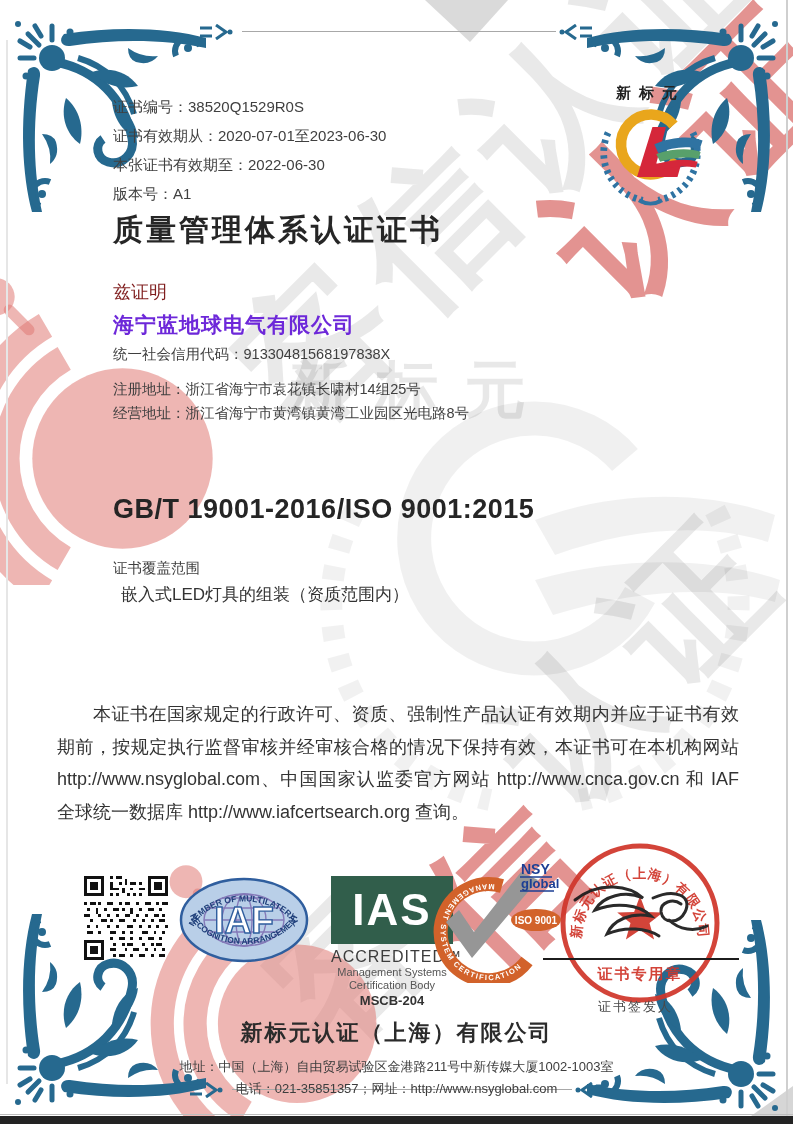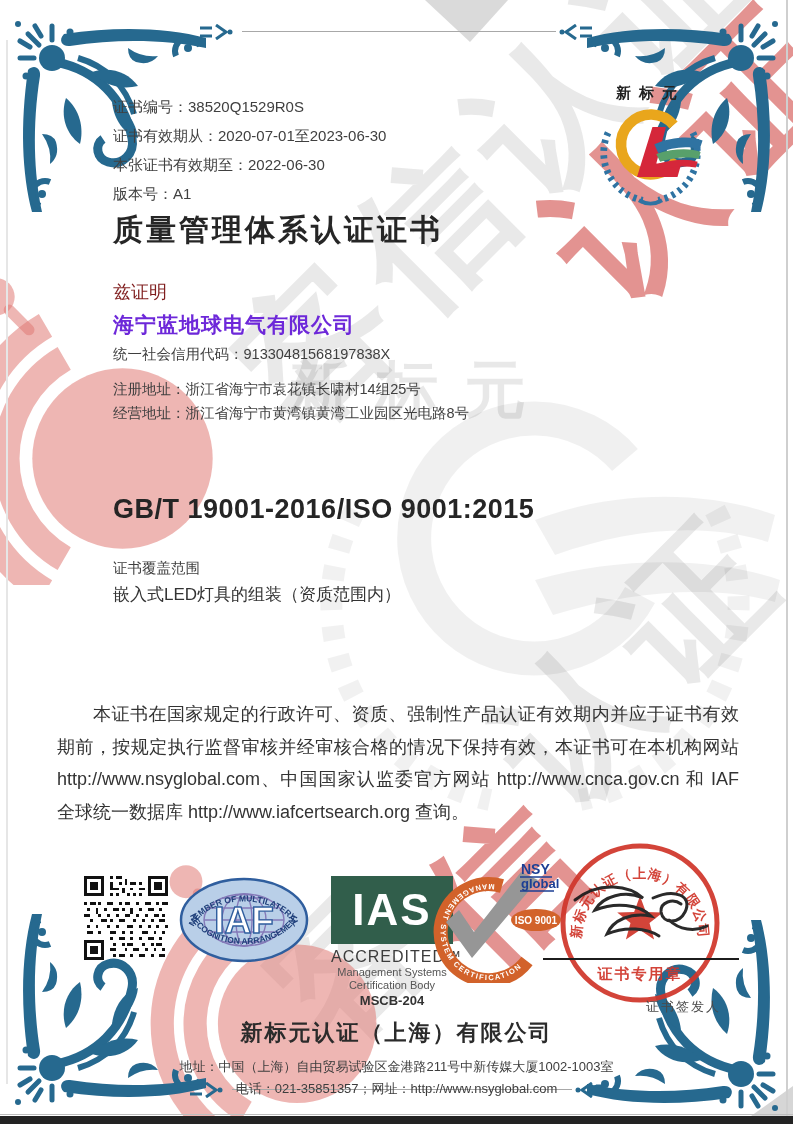--- a/index.html
+++ b/index.html
@@ -173,21 +173,21 @@
     <div class="abs small" style="left:113px;top:280px;">兹证明</div>
 
     <div class="abs company" style="left:113px;top:311px;">海宁蓝地球电气有限公司</div>
     <div class="abs body145" style="left:113px;top:342px;"><span>统一社会信用代码：</span><span>91330481568197838X</span></div>
     <div class="abs body145" style="left:113px;top:377px;"><span>注册地址：</span><span>浙江省海宁市袁花镇长啸村14组25号</span></div>
     <div class="abs body145" style="left:113px;top:401px;"><span>经营地址：</span><span>浙江省海宁市黄湾镇黄湾工业园区光电路8号</span></div>
 
     <div class="abs std" style="left:113px;top:494px;">GB/T 19001-2016/ISO 9001:2015</div>
 
     <div class="abs body145" style="left:113px;top:556px;">证书覆盖范围</div>
-    <div class="abs scopev" style="left:113px;top:583px;">嵌入式LED灯具的组装（资质范围内）</div>
+    <div class="abs scopev" style="left:121px;top:583px;">嵌入式LED灯具的组装（资质范围内）</div>
 
     <div class="abs legal" style="left:57px;top:698px;width:682px;">本证书在国家规定的行政许可、资质、强制性产品认证有效期内并应于证书有效期前，按规定执行监督审核并经审核合格的情况下保持有效，本证书可在本机构网站 http://www.nsyglobal.com、中国国家认监委官方网站 http://www.cnca.gov.cn 和 IAF 全球统一数据库 http://www.iafcertsearch.org 查询。</div>
 
     <svg class="abs" style="left:84px;top:876px;" width="84" height="84" viewBox="0 0 29 29" shape-rendering="crispEdges">
       <path fill="#111" fill-rule="evenodd" d="M0 0h7v7h-7z M1 1h5v5h-5z"></path>
         <rect x="2" y="2" width="3" height="3" fill="#111"></rect>
       <path fill="#111" fill-rule="evenodd" d="M22 0h7v7h-7z M23 1h5v5h-5z"></path>
         <rect x="24" y="2" width="3" height="3" fill="#111"></rect>
       <path fill="#111" fill-rule="evenodd" d="M0 22h7v7h-7z M1 23h5v5h-5z"></path>
         <rect x="2" y="24" width="3" height="3" fill="#111"></rect>
@@ -245,21 +245,21 @@
       <text font-size="13.5" font-weight="700" fill="#d0362b" text-anchor="middle" letter-spacing="1"><textPath href="#sealArc" startOffset="50%">新标元认证（上海）有限公司</textPath></text>
       <polygon points="85,58 90.9,73.9 107.8,74.6 94.5,85.1 99.1,101.4 85,92 70.9,101.4 75.5,85.1 62.2,74.6 79.1,73.9" fill="#d0362b"></polygon>
       <text x="85" y="141" font-size="15" font-weight="700" fill="#d0362b" text-anchor="middle" letter-spacing="2">证书专用章</text>
       <g fill="none" stroke="#1a1a1a" stroke-width="3" stroke-linecap="round">
         <path d="M20 62 C45 42 75 48 88 60 C70 52 48 58 40 72 C60 64 84 66 96 78 C76 74 58 82 52 96 C70 88 92 90 104 98"></path>
         <path d="M98 60 C120 50 138 58 130 74 C124 86 108 86 106 74 C105 64 118 60 126 66"></path>
         <path d="M114 82 C124 92 140 94 152 88"></path>
       </g>
     </svg>
     <div class="sigline" style="left:543px;top:958px;"></div>
-    <div class="abs signer" style="left:598px;top:998px;margin-left:48px;">证书签发人</div>
+    <div class="abs signer" style="left:598px;top:998px;">证书签发人</div>
 
     <div class="footer" style="top:1018px;">
       <div class="f-co">新标元认证（上海）有限公司</div>
       <div class="f-line" style="margin-top:8px;">地址：中国（上海）自由贸易试验区金港路211号中新传媒大厦1002-1003室</div>
       <div class="f-line">电话：021-35851357；网址：http://www.nsyglobal.com</div>
     </div>
   </div>
 
   <div class="edgeL"></div>
   <div class="edgeR"></div>

